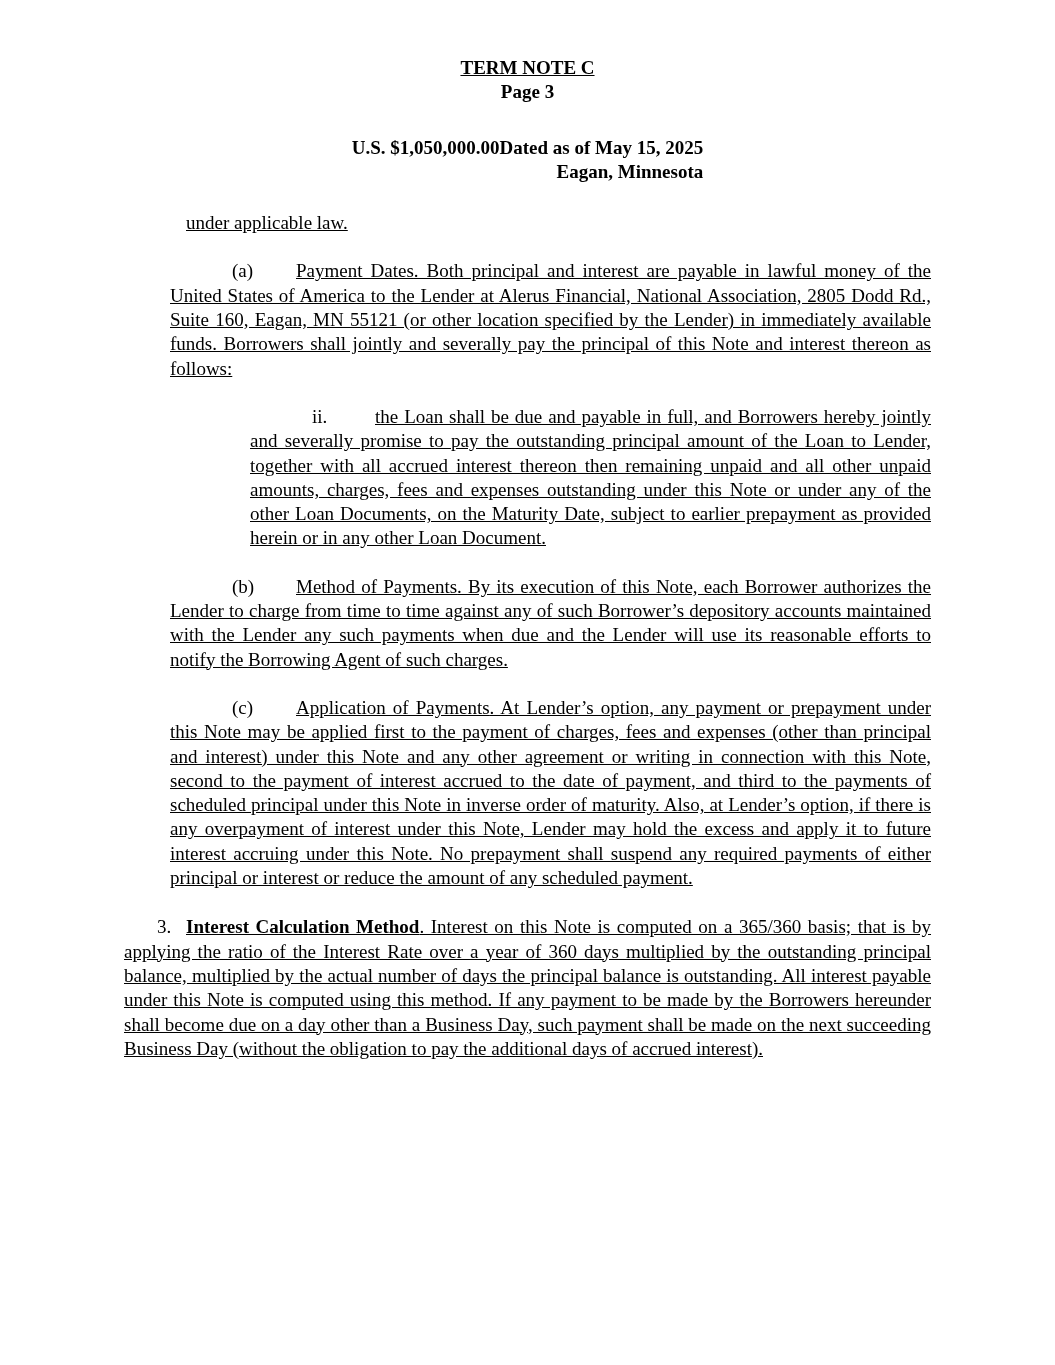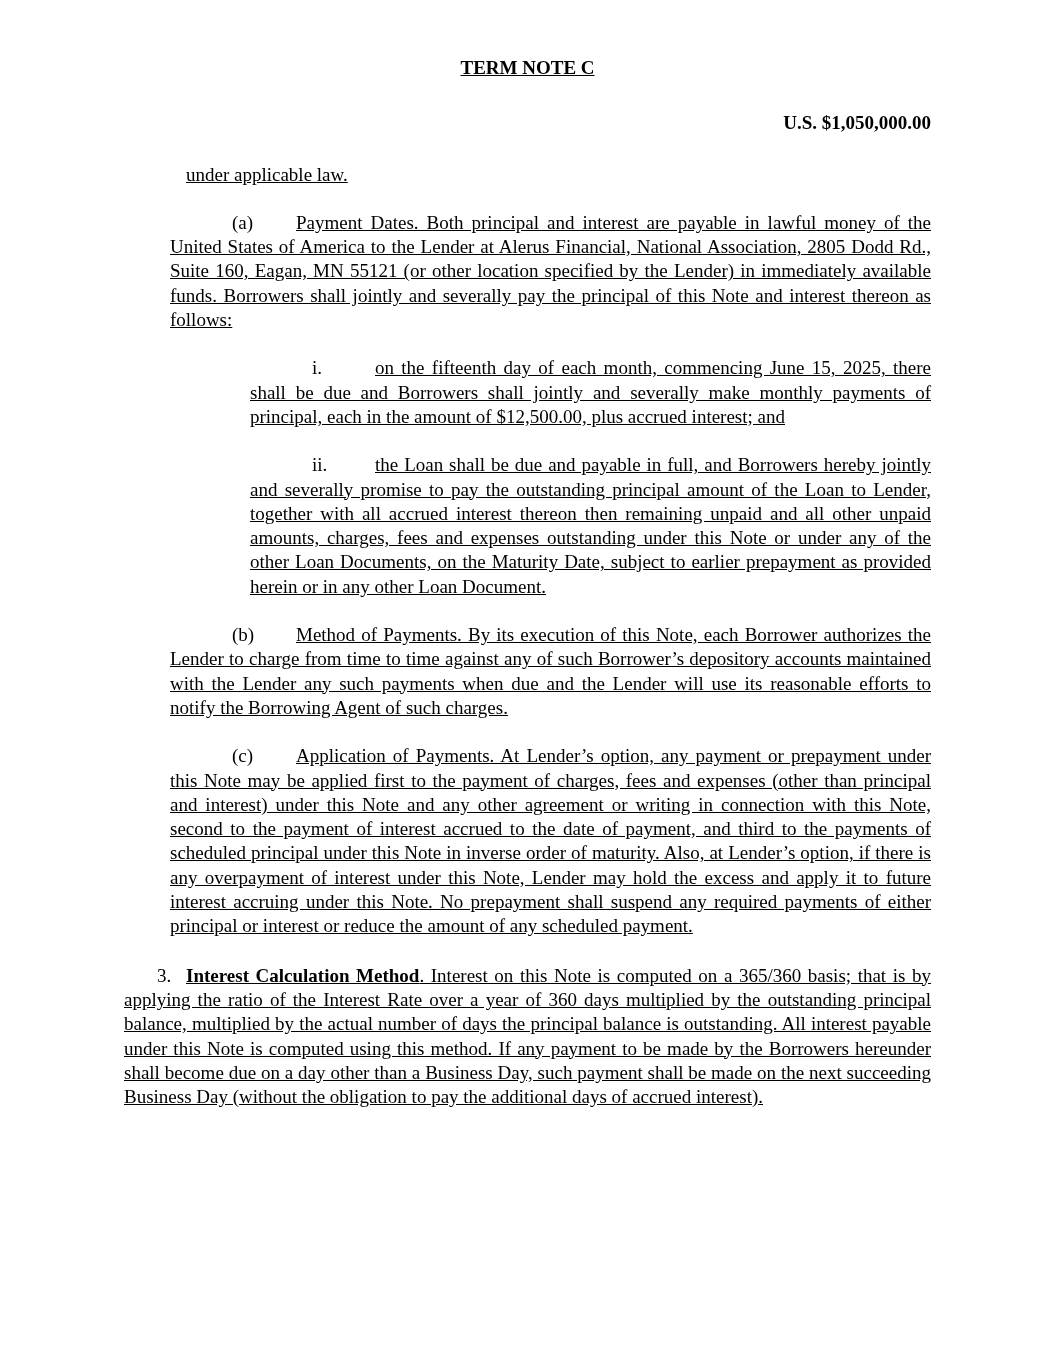--- a/index.html
+++ b/index.html
@@ -20,21 +20,21 @@
     line-height: 24.3px;
   }
   .doc-header {
     text-align: center;
     font-weight: bold;
   }
   .u { text-decoration: underline; }
   .b { font-weight: bold; }
   .meta-row {
     display: flex;
-    justify-content: flex-end;
+    justify-content: center;
     align-items: flex-start;
     font-weight: bold;
     margin-top: 31px;
   }
   .meta-right { text-align: right; }
   p {
     margin: 0;
     text-align: justify;
     text-justify: inter-word;
     text-decoration: underline;
@@ -66,32 +66,36 @@
   .w64 { width: 64px; }
   .w63 { width: 63px; }
 </style>
 </head>
 <body>
 
 <div class="page">
 
   <div class="doc-header">
     <div><span class="u">TERM NOTE C</span></div>
+    <div>Page 3</div>
   </div>
 
   <div class="meta-row">
     <div class="meta-left">U.S. $1,050,000.00</div>
+    <div class="meta-right">
+      <div>Dated as of May 15, 2025</div>
+      <div>Eagan, Minnesota</div>
+    </div>
   </div>
 
   <p class="cont"><span>under applicable law.</span></p>
 
 
   <p class="lvl1"><span class="numlbl w64">(a)</span><span class="u">Payment Dates</span><span>. Both principal and interest are payable in lawful money of the United States of America to the Lender at Alerus Financial, National Association, 2805 Dodd Rd., Suite 160, Eagan, MN 55121 (or other location specified by the Lender) in immediately available funds. Borrowers shall jointly and severally pay the principal of this Note and interest thereon as follows:</span></p>
 
-  <p class="lvl2"><span class="numlbl w63">i.</span><span>on the fifteenth day of each month, commencing June 15, 2025, there shall be due and Borrowers shall jointly and severally make monthly payments of principal, each in the amount of $12,500.00, plus accrued interest; and</span></p>
 
   <p class="lvl2"><span class="numlbl w63">ii.</span><span>the Loan shall be due and payable in full, and Borrowers hereby jointly and severally promise to pay the outstanding principal amount of the Loan to Lender, together with all accrued interest thereon then remaining unpaid and all other unpaid amounts, charges, fees and expenses outstanding under this Note or under any of the other Loan Documents, on the Maturity Date, subject to earlier prepayment as provided herein or in any other Loan Document.</span></p>
 
   <p class="lvl1"><span class="numlbl w64">(b)</span><span class="u">Method of Payments</span><span>. By its execution of this Note, each Borrower authorizes the Lender to charge from time to time against any of such Borrower’s depository accounts maintained with the Lender any such payments when due and the Lender will use its reasonable efforts to notify the Borrowing Agent of such charges.</span></p>
 
   <p class="lvl1"><span class="numlbl w64">(c)</span><span class="u">Application of Payments</span><span>. At Lender’s option, any payment or prepayment under this Note may be applied first to the payment of charges, fees and expenses (other than principal and interest) under this Note and any other agreement or writing in connection with this Note, second to the payment of interest accrued to the date of payment, and third to the payments of scheduled principal under this Note in inverse order of maturity. Also, at Lender’s option, if there is any overpayment of interest under this Note, Lender may hold the excess and apply it to future interest accruing under this Note. No prepayment shall suspend any required payments of either principal or interest or reduce the amount of any scheduled payment.</span></p>
 
   <p class="sec"><span class="numlbl w29">3.</span><span class="b">Interest Calculation Method</span><span>. Interest on this Note is computed on a 365/360 basis; that is by applying the ratio of the Interest Rate over a year of 360 days multiplied by the outstanding principal balance, multiplied by the actual number of days the principal balance is outstanding. All interest payable under this Note is computed using this method. If any payment to be made by the Borrowers hereunder shall become due on a day other than a Business Day, such payment shall be made on the next succeeding Business Day (without the obligation to pay the additional days of accrued interest).</span></p>
 
 </div>

